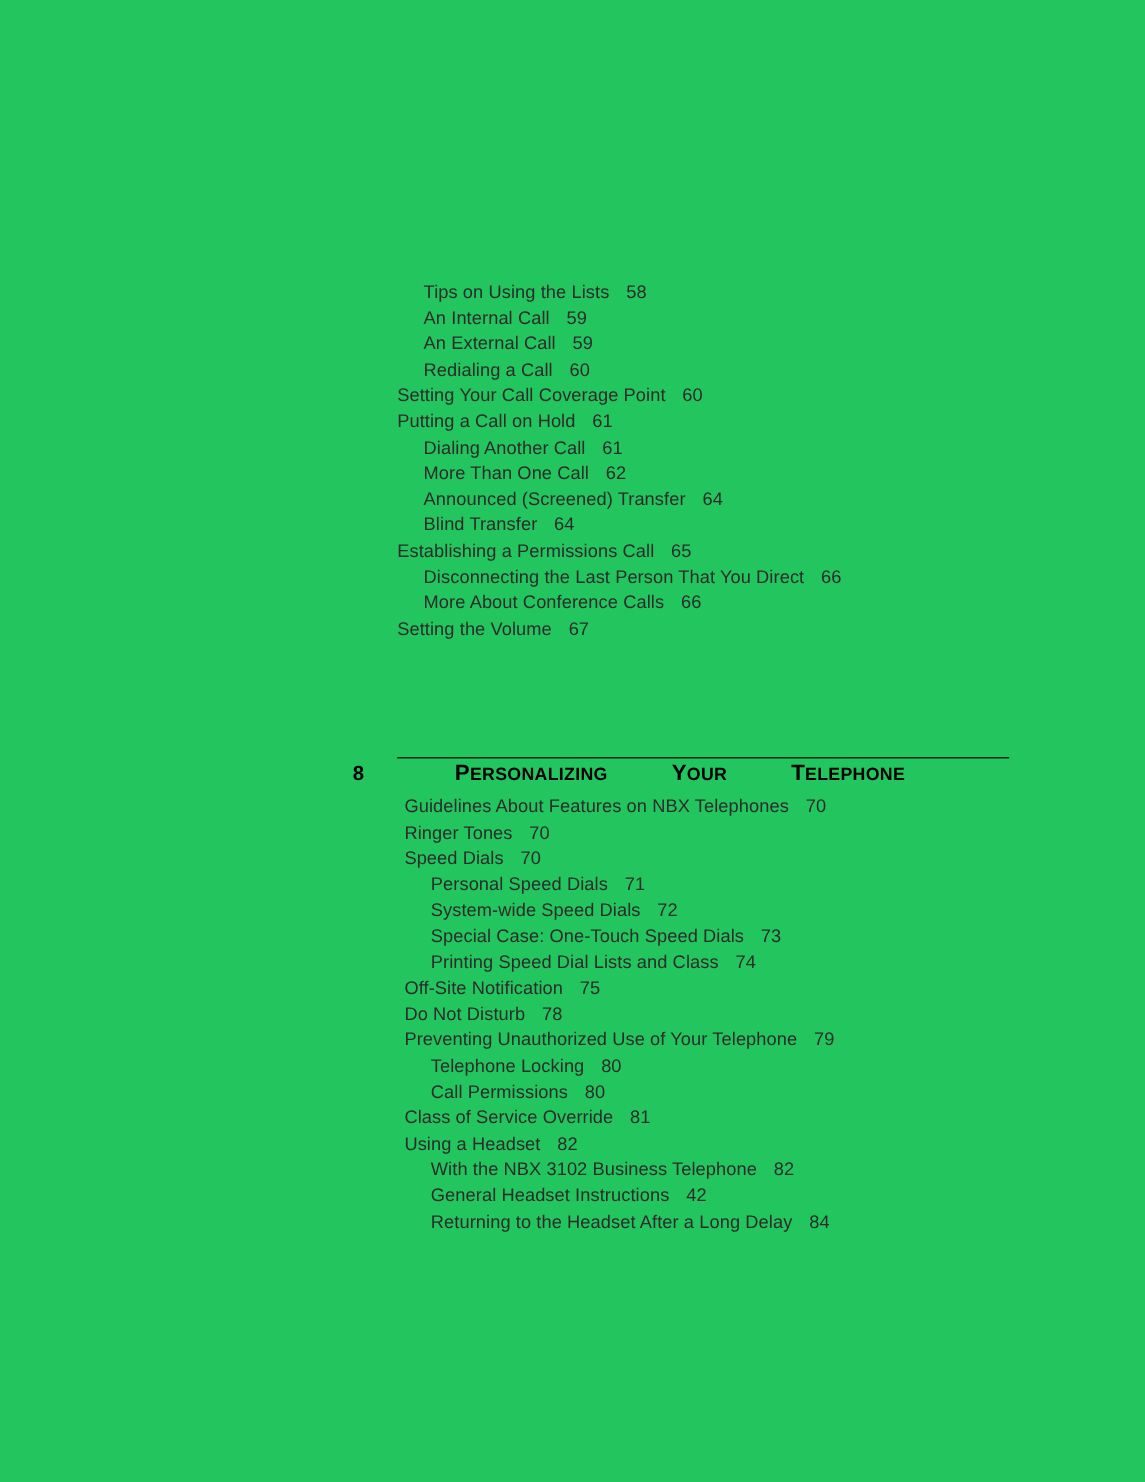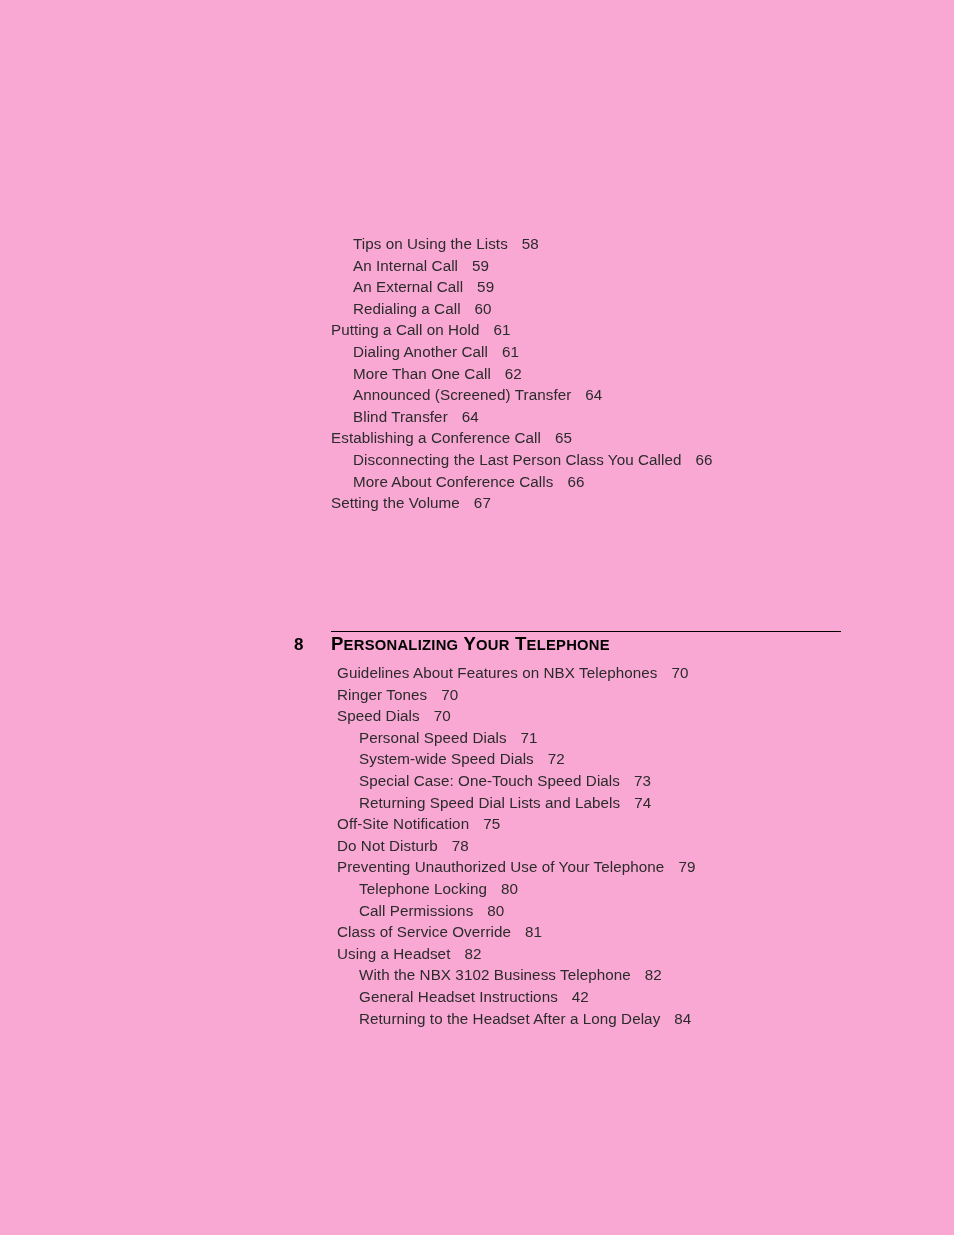--- a/index.html
+++ b/index.html
@@ -15,21 +15,21 @@
     color: #2b2b2b;
     -webkit-font-smoothing: antialiased;
   }
 
   .page {
     position: absolute;
     left: 0;
     top: 0;
     width: 954px;
     height: 1235px;
-    background: #f9a8d4;
+    background: #22c55e;
     overflow: hidden;
   }
 
   
   .toc {
     position: absolute;
     left: 331px;
     top: 233px;
     width: 560px;
   }
@@ -85,20 +85,21 @@
     font-size: 18.6px;
     font-weight: bold;
     color: #000000;
     line-height: 22px;
     letter-spacing: 0.01em;
     white-space: nowrap;
   }
   
   .chapter-title .sc-word {
     display: inline;
+    margin-left: 48px;
   }
   .chapter-title .sc-cap {
     font-size: 1em;
   }
   .chapter-title .sc-rest {
     font-size: 0.795em;
     letter-spacing: 0.018em;
   }
 
   .section-2 {
@@ -111,45 +112,46 @@
 </head>
 <body>
 
 <div class="page">
 
   <div class="toc" id="toc-section-1">
       <div class="toc-entry level-2"><span class="entry-title">Tips on Using the Lists</span><span class="entry-page">58</span></div>
       <div class="toc-entry level-2"><span class="entry-title">An Internal Call</span><span class="entry-page">59</span></div>
       <div class="toc-entry level-2"><span class="entry-title">An External Call</span><span class="entry-page">59</span></div>
       <div class="toc-entry level-2"><span class="entry-title">Redialing a Call</span><span class="entry-page">60</span></div>
+      <div class="toc-entry level-1"><span class="entry-title">Setting Your Call Coverage Point</span><span class="entry-page">60</span></div>
       <div class="toc-entry level-1"><span class="entry-title">Putting a Call on Hold</span><span class="entry-page">61</span></div>
       <div class="toc-entry level-2"><span class="entry-title">Dialing Another Call</span><span class="entry-page">61</span></div>
       <div class="toc-entry level-2"><span class="entry-title">More Than One Call</span><span class="entry-page">62</span></div>
       <div class="toc-entry level-2"><span class="entry-title">Announced (Screened) Transfer</span><span class="entry-page">64</span></div>
       <div class="toc-entry level-2"><span class="entry-title">Blind Transfer</span><span class="entry-page">64</span></div>
-      <div class="toc-entry level-1"><span class="entry-title">Establishing a Conference Call</span><span class="entry-page">65</span></div>
-      <div class="toc-entry level-2"><span class="entry-title">Disconnecting the Last Person Class You Called</span><span class="entry-page">66</span></div>
+      <div class="toc-entry level-1"><span class="entry-title">Establishing a Permissions Call</span><span class="entry-page">65</span></div>
+      <div class="toc-entry level-2"><span class="entry-title">Disconnecting the Last Person That You Direct</span><span class="entry-page">66</span></div>
       <div class="toc-entry level-2"><span class="entry-title">More About Conference Calls</span><span class="entry-page">66</span></div>
       <div class="toc-entry level-1"><span class="entry-title">Setting the Volume</span><span class="entry-page">67</span></div>
     </div>
 
   <div class="chapter-block">
     <div class="chapter-rule"></div>
     <div class="chapter-number">8</div>
     <div class="chapter-title" id="chapter-title"><span class="sc-word"><span class="sc-cap">P</span><span class="sc-rest">ERSONALIZING</span></span> <span class="sc-word"><span class="sc-cap">Y</span><span class="sc-rest">OUR</span></span> <span class="sc-word"><span class="sc-cap">T</span><span class="sc-rest">ELEPHONE</span></span></div>
   </div>
 
   <div class="section-2" id="toc-section-2">
       <div class="toc-entry level-1"><span class="entry-title">Guidelines About Features on NBX Telephones</span><span class="entry-page">70</span></div>
       <div class="toc-entry level-1"><span class="entry-title">Ringer Tones</span><span class="entry-page">70</span></div>
       <div class="toc-entry level-1"><span class="entry-title">Speed Dials</span><span class="entry-page">70</span></div>
       <div class="toc-entry level-2"><span class="entry-title">Personal Speed Dials</span><span class="entry-page">71</span></div>
       <div class="toc-entry level-2"><span class="entry-title">System-wide Speed Dials</span><span class="entry-page">72</span></div>
       <div class="toc-entry level-2"><span class="entry-title">Special Case: One-Touch Speed Dials</span><span class="entry-page">73</span></div>
-      <div class="toc-entry level-2"><span class="entry-title">Returning Speed Dial Lists and Labels</span><span class="entry-page">74</span></div>
+      <div class="toc-entry level-2"><span class="entry-title">Printing Speed Dial Lists and Class</span><span class="entry-page">74</span></div>
       <div class="toc-entry level-1"><span class="entry-title">Off-Site Notification</span><span class="entry-page">75</span></div>
       <div class="toc-entry level-1"><span class="entry-title">Do Not Disturb</span><span class="entry-page">78</span></div>
       <div class="toc-entry level-1"><span class="entry-title">Preventing Unauthorized Use of Your Telephone</span><span class="entry-page">79</span></div>
       <div class="toc-entry level-2"><span class="entry-title">Telephone Locking</span><span class="entry-page">80</span></div>
       <div class="toc-entry level-2"><span class="entry-title">Call Permissions</span><span class="entry-page">80</span></div>
       <div class="toc-entry level-1"><span class="entry-title">Class of Service Override</span><span class="entry-page">81</span></div>
       <div class="toc-entry level-1"><span class="entry-title">Using a Headset</span><span class="entry-page">82</span></div>
       <div class="toc-entry level-2"><span class="entry-title">With the NBX 3102 Business Telephone</span><span class="entry-page">82</span></div>
       <div class="toc-entry level-2"><span class="entry-title">General Headset Instructions</span><span class="entry-page">42</span></div>
       <div class="toc-entry level-2"><span class="entry-title">Returning to the Headset After a Long Delay</span><span class="entry-page">84</span></div>

